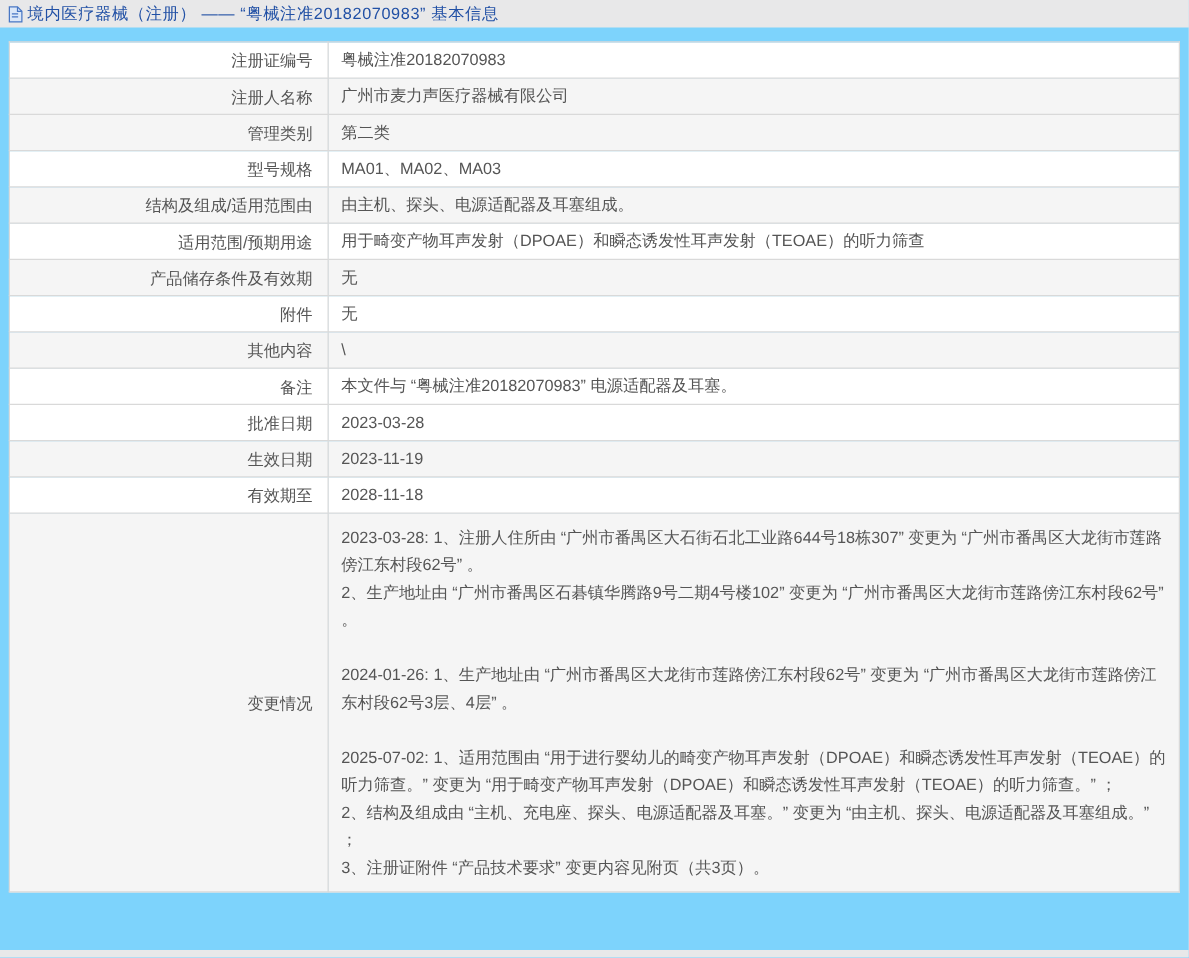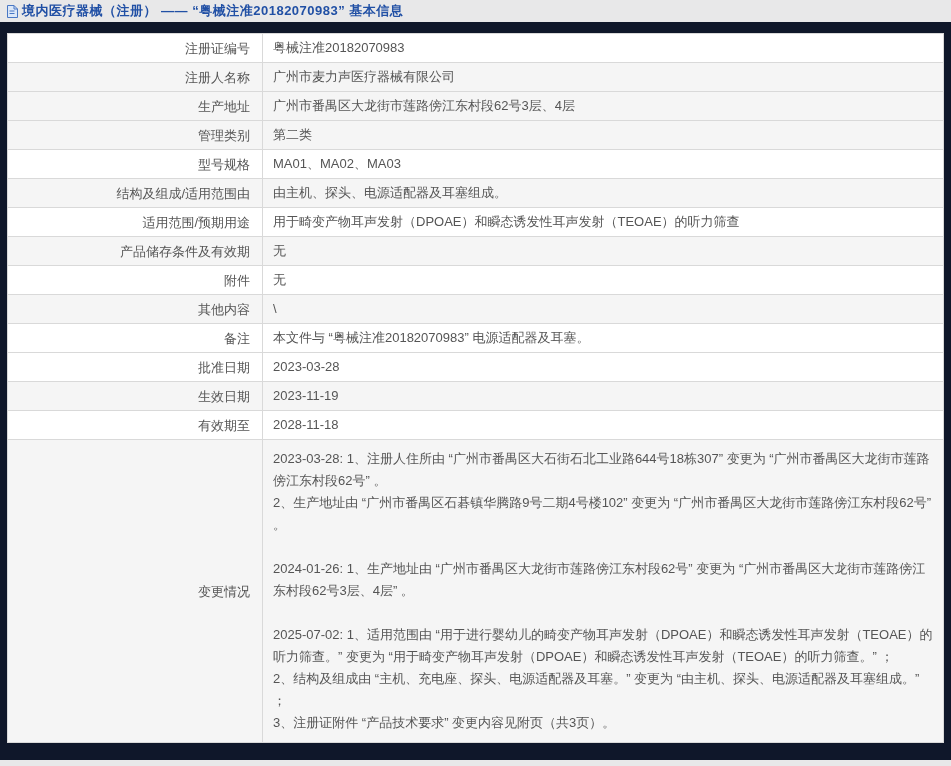--- a/index.html
+++ b/index.html
@@ -11,27 +11,27 @@
   }
   .page-header{
     height:22px;
     display:flex;align-items:center;
     padding:0 0 0 6px;
     background:#e8e8e9;
   }
   .doc-icon{display:inline-block;margin-right:3px;line-height:0;}
   .page-title{
     font-size:13px;
-    font-weight:bold;
+    font-weight:normal;
     color:#2150a5;
     letter-spacing:0.5px;
     white-space:nowrap;
   }
   .content-panel{
-    background:#0f172a;
+    background:#7dd3fc;
     height:738px;
     box-sizing:border-box;
     padding:11px 7px 0 7px;
   }
   table.info-table{
     width:937px;
     border-collapse:collapse;
     table-layout:fixed;
     border:1px solid #c6c6c6;
     font-size:13px;
@@ -87,24 +87,20 @@
     <tbody>
         <tr>
           <td class="label-cell">注册证编号</td>
           <td class="value-cell">粤械注准20182070983</td>
         </tr>
         <tr class="alt">
           <td class="label-cell">注册人名称</td>
           <td class="value-cell">广州市麦力声医疗器械有限公司</td>
         </tr>
         <tr class="alt">
-          <td class="label-cell">生产地址</td>
-          <td class="value-cell">广州市番禺区大龙街市莲路傍江东村段62号3层、4层</td>
-        </tr>
-        <tr class="alt">
           <td class="label-cell">管理类别</td>
           <td class="value-cell">第二类</td>
         </tr>
         <tr>
           <td class="label-cell">型号规格</td>
           <td class="value-cell">MA01、MA02、MA03</td>
         </tr>
         <tr class="alt">
           <td class="label-cell">结构及组成/适用范围由</td>
           <td class="value-cell">由主机、探头、电源适配器及耳塞组成。</td>

